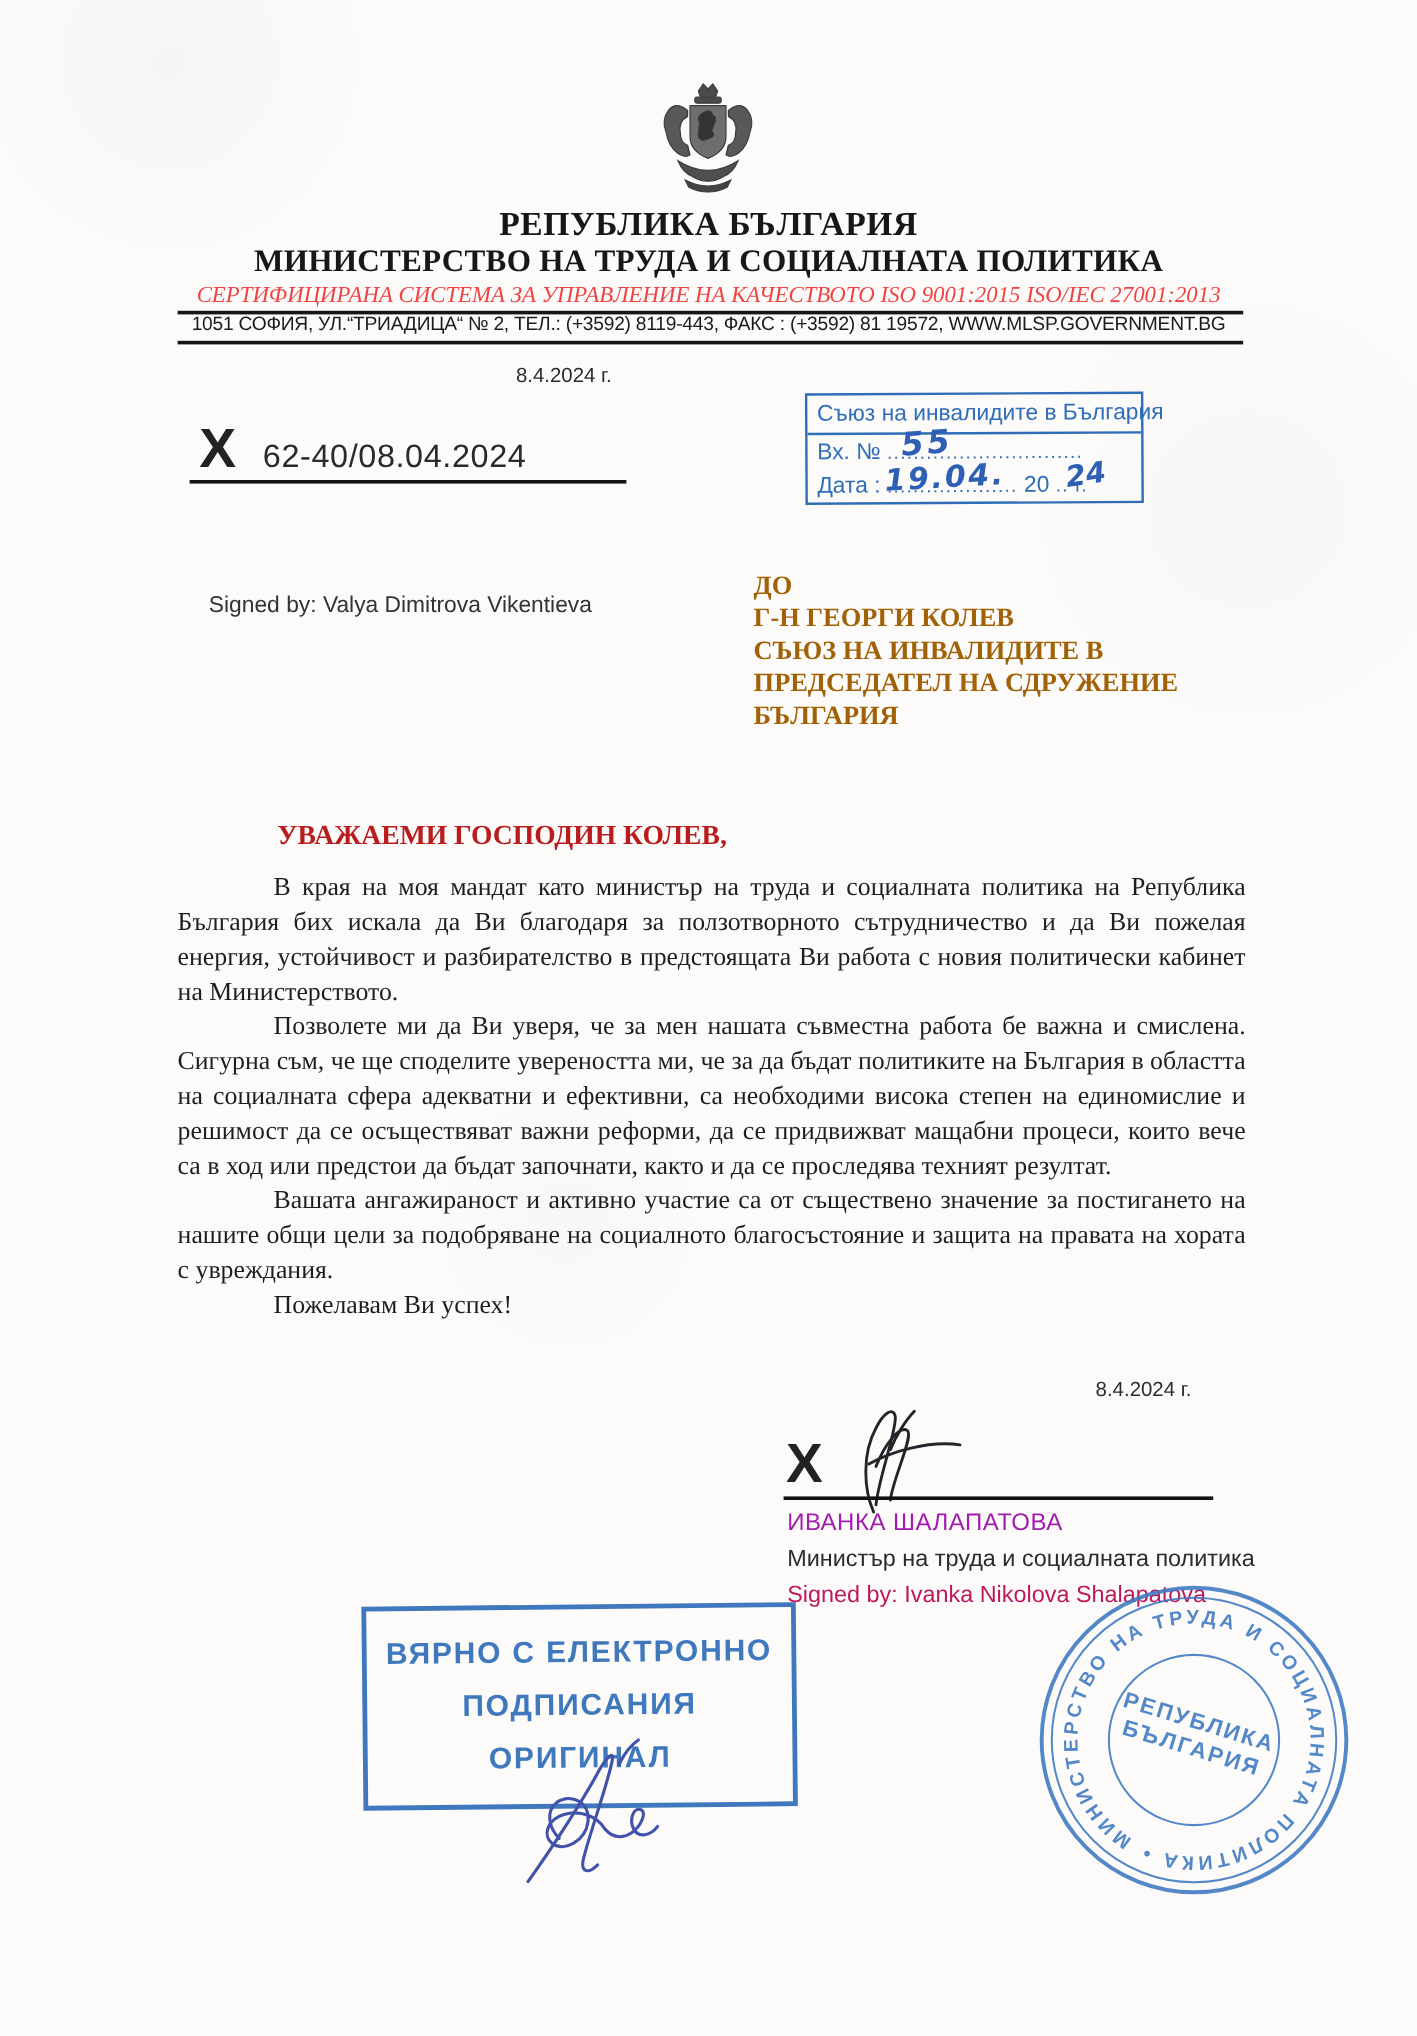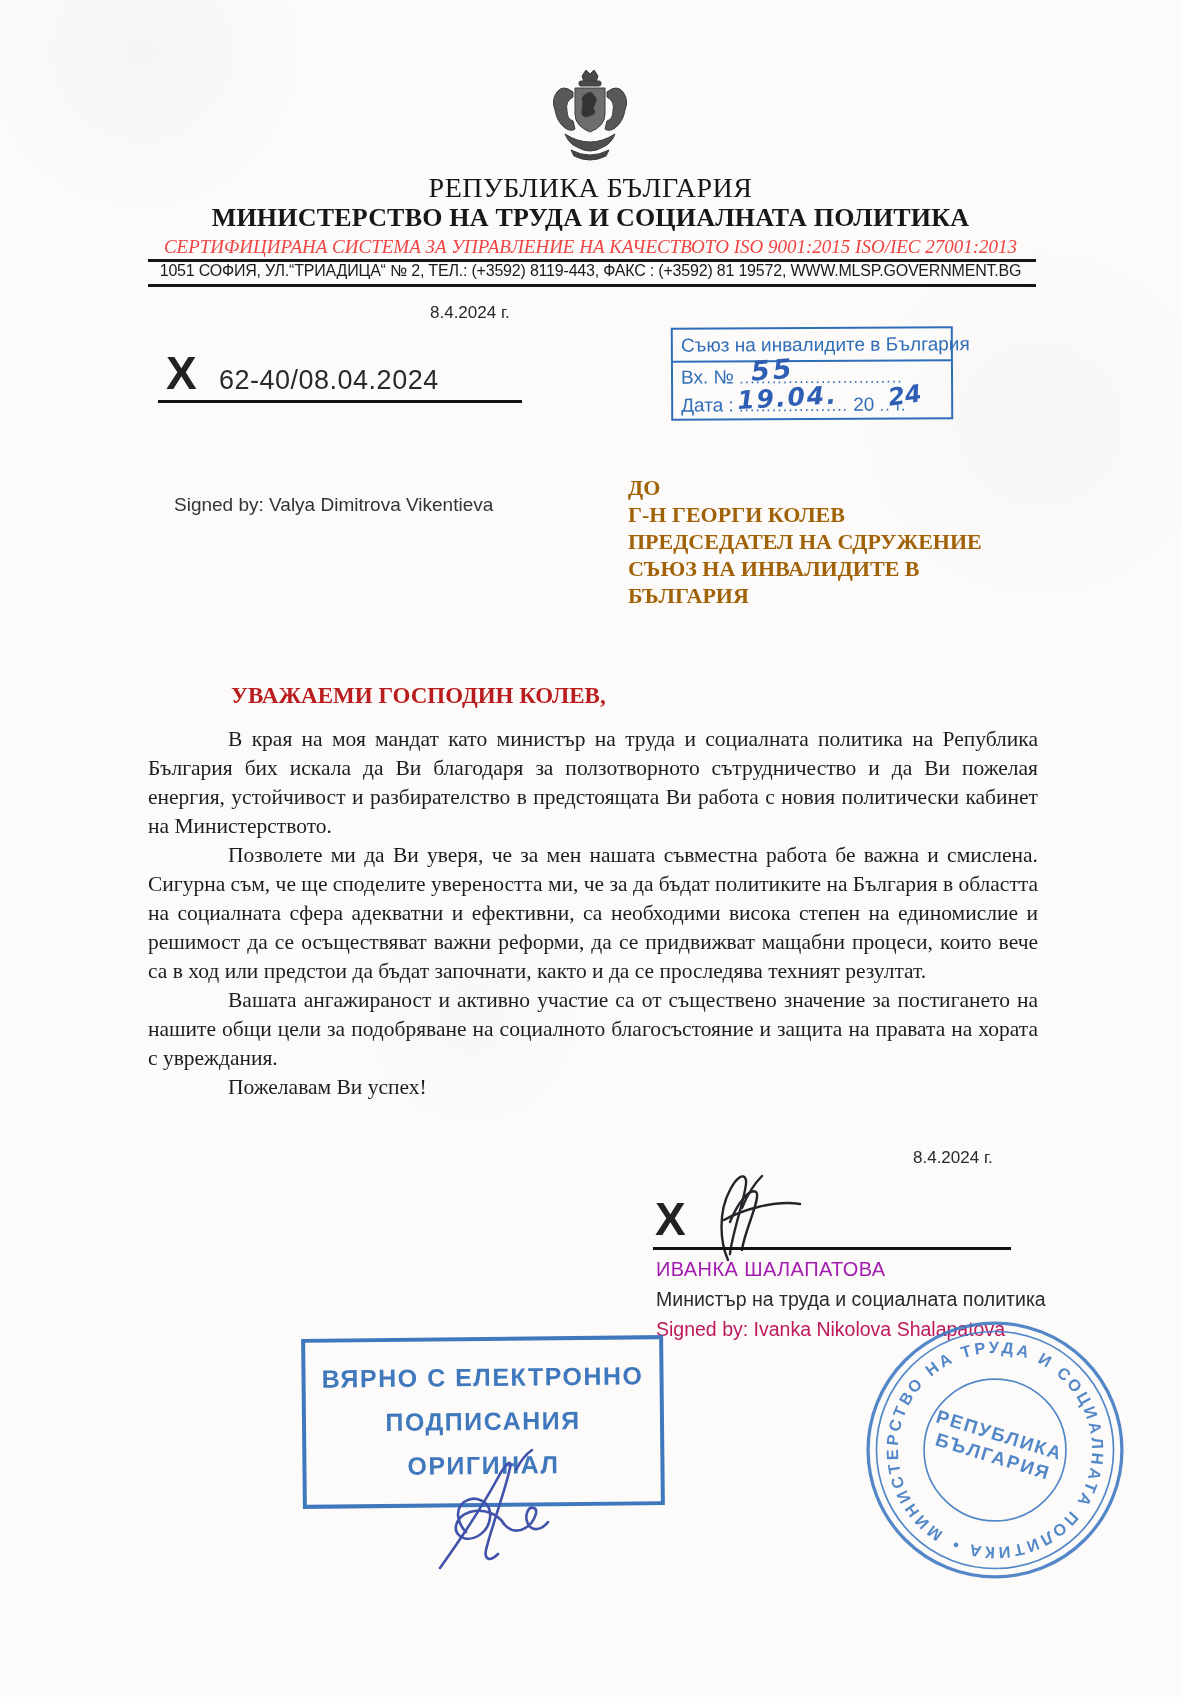--- a/index.html
+++ b/index.html
@@ -5,21 +5,21 @@
   html,body{margin:0;padding:0;background:#e8e8e6;}
   .page{
     position:relative;width:1181px;height:1697px;margin:0 auto;
     background:#fcfbf9;overflow:hidden;
     font-family:"Liberation Serif", serif;color:#1e1e1e;
   }
   
   .emblem{position:absolute;left:525px;top:68px;width:130px;height:106px;}
   .title-country{
     position:absolute;left:0;top:172px;width:1181px;text-align:center;
-    font-weight:normal;font-size:28px;letter-spacing:.5px;color:#171717;
+    font-weight:bold;font-size:28px;letter-spacing:.5px;color:#171717;
   }
   .title-ministry{
     position:absolute;left:0;top:203px;width:1181px;text-align:center;
     font-weight:bold;font-size:26px;letter-spacing:.2px;color:#171717;
   }
   .cert-line{
     position:absolute;left:0;top:236px;width:1181px;text-align:center;
     font-style:italic;font-size:19px;color:#ef4444;
   }
   .rule{position:absolute;left:148px;width:888px;height:3px;background:#161616;}
@@ -176,22 +176,22 @@
       <span>20</span>
       <span class="dots">.. г.</span>
       <span class="hand hand-date">19.04.</span>
       <span class="hand hand-year">24</span>
     </div>
   </div>
 
   <div class="recipient">
     <div>ДО</div>
     <div>Г-Н ГЕОРГИ КОЛЕВ</div>
+    <div>СЪЮЗ НА ИНВАЛИДИТЕ В</div>
     <div>ПРЕДСЕДАТЕЛ НА СДРУЖЕНИЕ</div>
-    <div>СЪЮЗ НА ИНВАЛИДИТЕ В</div>
     <div>БЪЛГАРИЯ</div>
   </div>
 
   <div class="salutation">УВАЖАЕМИ ГОСПОДИН КОЛЕВ,</div>
   <div class="letter-body">
     <p>В края на моя мандат като министър на труда и социалната политика на Република България бих искала да Ви благодаря за ползотворното сътрудничество и да Ви пожелая енергия, устойчивост и разбирателство в предстоящата Ви работа с новия политически кабинет на Министерството.</p>
     <p>Позволете ми да Ви уверя, че за мен нашата съвместна работа бе важна и смислена. Сигурна съм, че ще споделите увереността ми, че за да бъдат политиките на България в областта на социалната сфера адекватни и ефективни, са необходими висока степен на единомислие и решимост да се осъществяват важни реформи, да се придвижват мащабни процеси, които вече са в ход или предстои да бъдат започнати, както и да се проследява техният резултат.</p>
     <p>Вашата ангажираност и активно участие са от съществено значение за постигането на нашите общи цели за подобряване на социалното благосъстояние и защита на правата на хората с увреждания.</p>
     <p class="no-justify">Пожелавам Ви успех!</p>
   </div>

